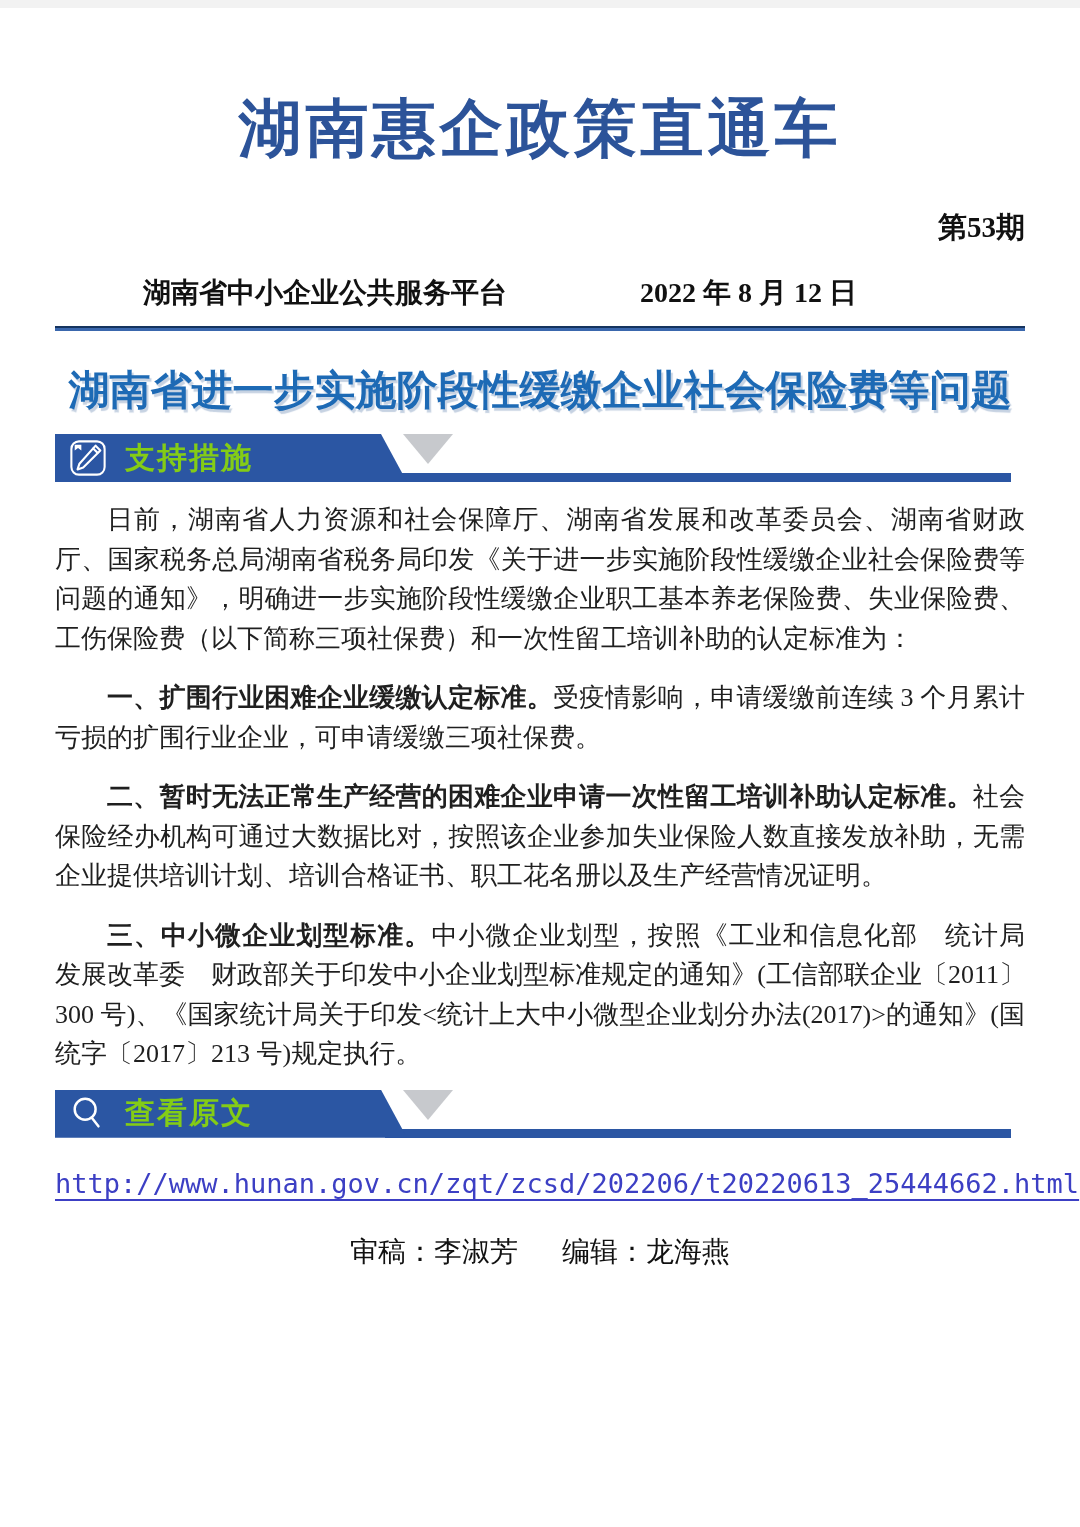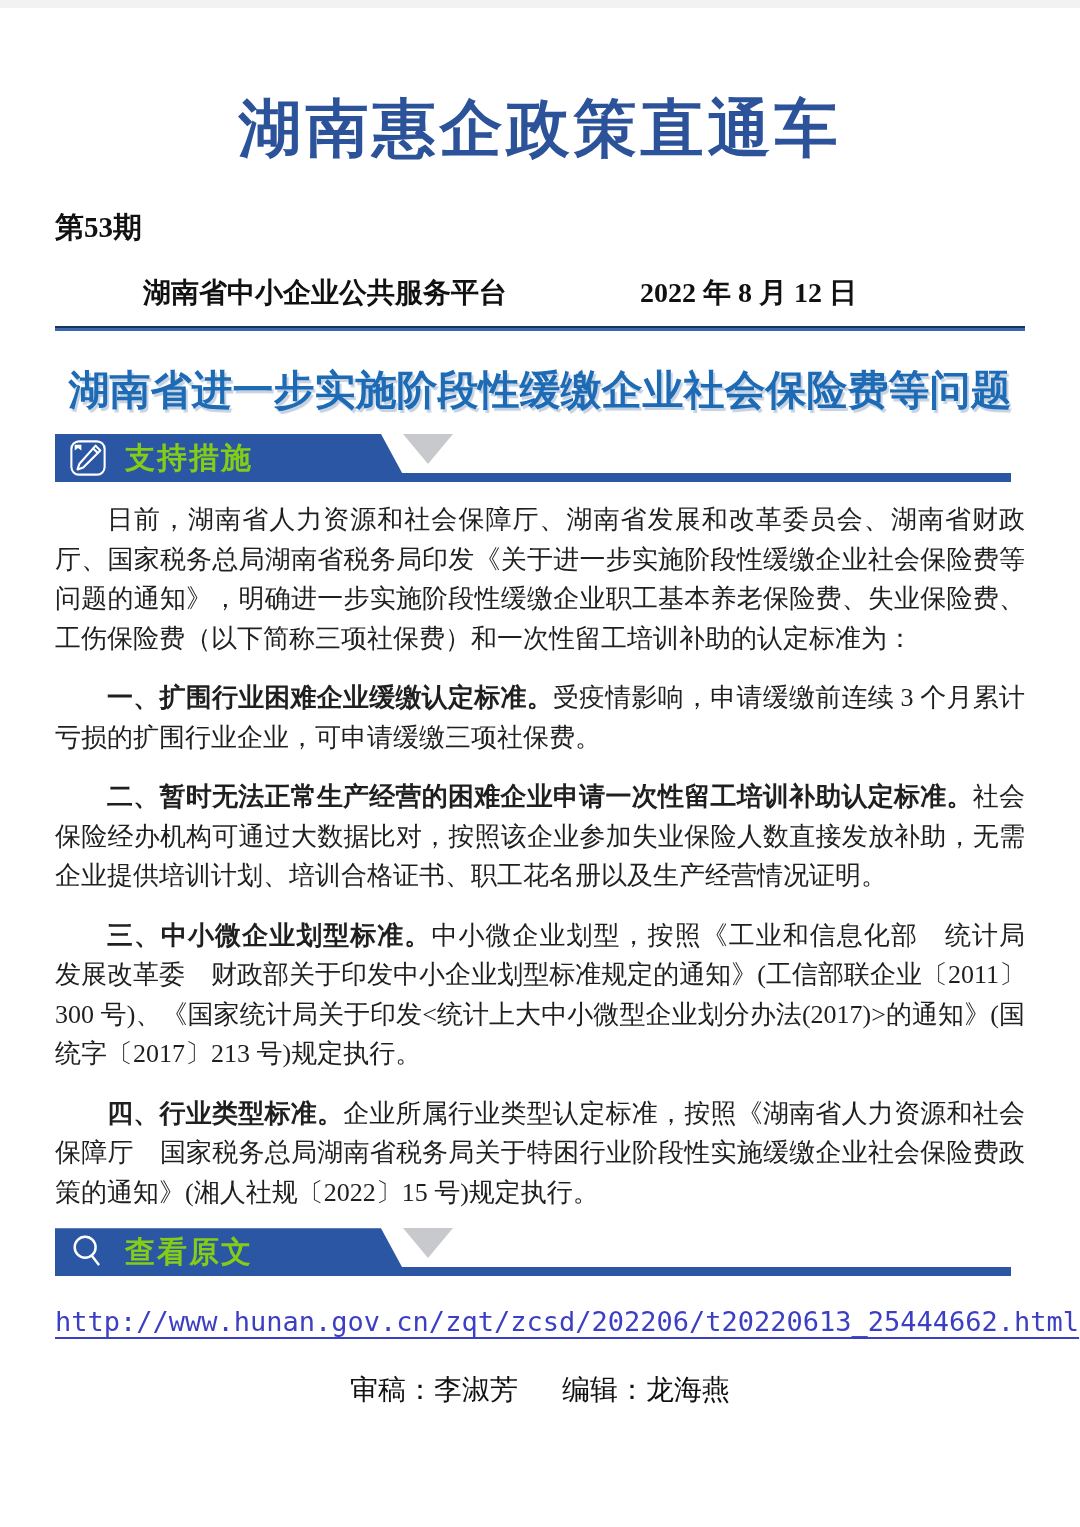--- a/index.html
+++ b/index.html
@@ -18,21 +18,21 @@
     width:1080px;min-height:1527px;margin:8px auto;background:#ffffff;
     padding:78px 55px 90px 55px;
   }
   
   .masthead{
     text-align:center;
     font-size:63px;font-weight:bold;letter-spacing:4px;
     color:var(--title-blue);
   }
   .issue{
-    text-align:left;margin-top:36px;
+    text-align:right;margin-top:36px;
     font-size:29px;font-weight:bold;color:#111;
   }
   .meta-row{
     display:flex;justify-content:space-between;align-items:baseline;
     margin-top:26px;padding:0 168px 0 88px;
     font-size:28px;font-weight:bold;color:#111;
   }
   .header-rule{
     margin-top:14px;height:5px;width:100%;
     background:linear-gradient(to bottom,#16345f 35%,#3a67ad 35%);
@@ -113,21 +113,20 @@
       <span class="banner-label">支持措施</span>
     </div>
     <div class="banner-triangle"></div>
   </div>
 
   <div class="body-text">
     <p>日前，湖南省人力资源和社会保障厅、湖南省发展和改革委员会、湖南省财政厅、国家税务总局湖南省税务局印发《关于进一步实施阶段性缓缴企业社会保险费等问题的通知》，明确进一步实施阶段性缓缴企业职工基本养老保险费、失业保险费、工伤保险费（以下简称三项社保费）和一次性留工培训补助的认定标准为：</p>
     <p><b>一、扩围行业困难企业缓缴认定标准。</b><span>受疫情影响，申请缓缴前连续 3 个月累计亏损的扩围行业企业，可申请缓缴三项社保费。</span></p>
     <p><b>二、暂时无法正常生产经营的困难企业申请一次性留工培训补助认定标准。</b><span>社会保险经办机构可通过大数据比对，按照该企业参加失业保险人数直接发放补助，无需企业提供培训计划、培训合格证书、职工花名册以及生产经营情况证明。</span></p>
     <p><b>三、中小微企业划型标准。</b><span>中小微企业划型，按照《工业和信息化部　统计局　发展改革委　财政部关于印发中小企业划型标准规定的通知》(工信部联企业〔2011〕300 号)、《国家统计局关于印发&lt;统计上大中小微型企业划分办法(2017)&gt;的通知》(国统字〔2017〕213 号)规定执行。</span></p>
-    <p><b>四、行业类型标准。</b><span>企业所属行业类型认定标准，按照《湖南省人力资源和社会保障厅　国家税务总局湖南省税务局关于特困行业阶段性实施缓缴企业社会保险费政策的通知》(湘人社规〔2022〕15 号)规定执行。</span></p>
   </div>
 
   <div class="banner">
     <div class="banner-line"></div>
     <div class="banner-block">
       <svg class="banner-icon" viewBox="0 0 40 40" fill="none" stroke="#ffffff" stroke-width="2.6" stroke-linecap="round">
         <circle cx="17" cy="15" r="11"></circle>
         <path d="M24 24 L31 33"></path>
       </svg>
       <span class="banner-label">查看原文</span>

